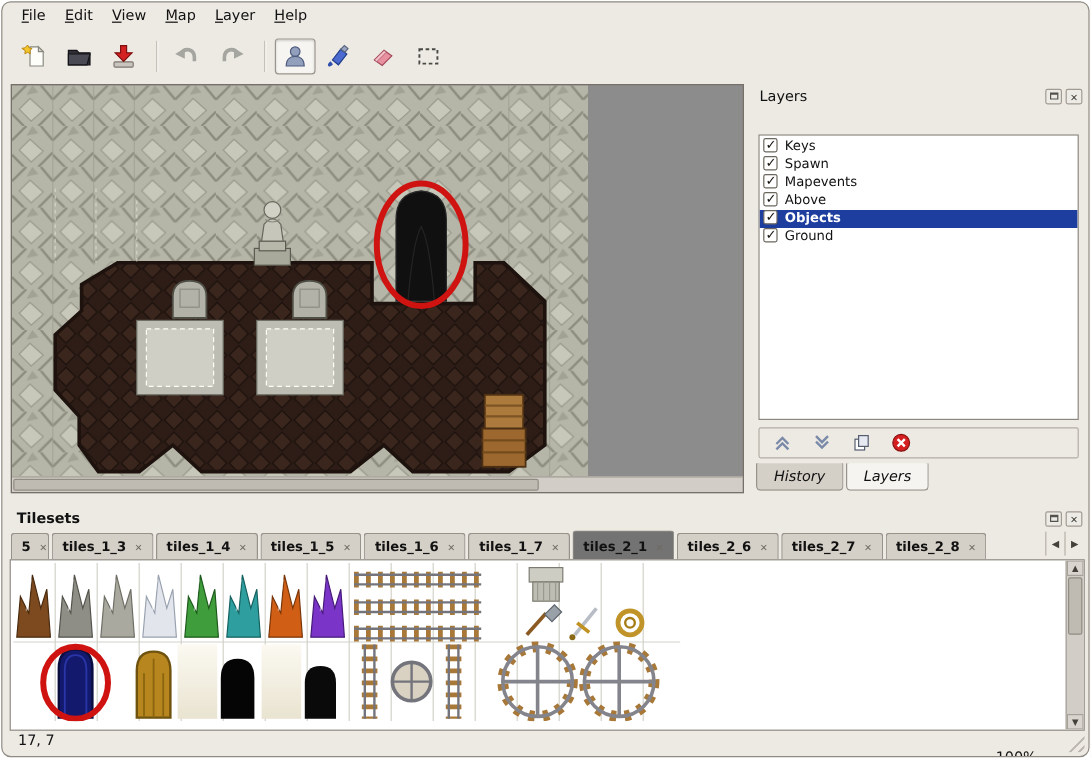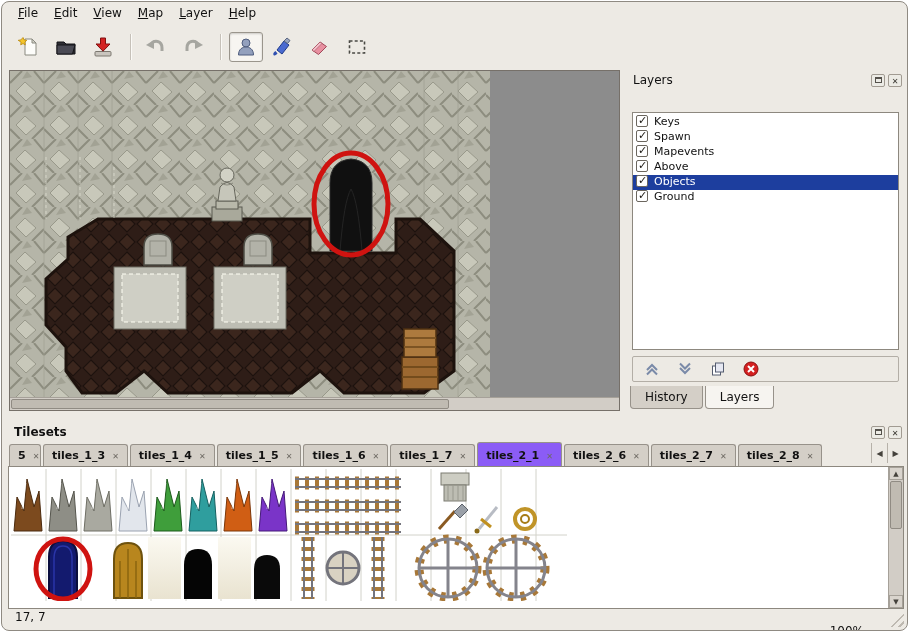--- a/index.html
+++ b/index.html
@@ -40,40 +40,40 @@
   .opacity-slider { flex:1; position:relative; height:14px; }
   .slider-fill { position:absolute; left:0; right:13px; top:3px; height:8px; background:#2746c8;
                  border:1px solid #17308f; border-radius:4px; }
   .slider-handle { position:absolute; right:0; top:1px; width:15px; height:12px; background:#d9d5ce;
                    border:1px solid #8d887f; border-radius:2px;
                    background-image:repeating-linear-gradient(90deg,#b3aea6 0 2px,transparent 2px 4px); }
 
   .layer-list { position:absolute; left:6px; right:6px; top:42px; height:238px; background:#fff;
                 border:1px solid #8d887f; padding-top:2px; overflow:hidden; }
   .layer-row { display:flex; align-items:flex-start; gap:6px; height:15px; padding:0 3px; font-size:11px; }
-  .layer-row.selected { background:#1d3e9e; color:#fff; }
+  .layer-row.selected { background:#1d3e9e; color:#fff;font-weight:bold; }
   .checkbox { position:relative; width:12px; height:12px; background:#fff; border:1px solid #6b665e;
               border-radius:2px; flex:none; }
   .checkbox.checked::after { content:"✓"; position:absolute; left:1px; top:-2px; font-size:11px;
                              font-weight:bold; color:#17140f; }
 
   .layer-actions { position:absolute; left:6px; right:6px; top:286px; height:26px; border:1px solid #b3aea6;
                    border-radius:2px; display:flex; align-items:center; gap:15px; padding:0 10px; }
   .panel-tabs { position:absolute; left:4px; top:316px; display:flex; }
   .panel-tab { padding:4px 14px; background:#d4cfc7; border:1px solid #97928a; border-top:none;
-               border-radius:0 0 4px 4px; margin-right:2px; }
+               border-radius:0 0 4px 4px; margin-right:2px;font-style:italic; }
   .panel-tab.active { background:#f6f4f0; }
 
   
   .tilesets-panel { position:absolute; left:5px; top:420px; width:898px; height:190px;font-weight:bold; }
   .ts-tabbar { position:absolute; left:0; right:0; top:18px; height:26px; display:flex; align-items:flex-end; padding:0 2px; }
   .ts-tab { display:flex; align-items:center; gap:7px; padding:4px 8px; font-size:11px; background:#d4cfc7;
             border:1px solid #97928a; border-bottom:none; border-radius:3px 3px 0 0; margin-right:2px;
             white-space:nowrap; }
-  .ts-tab.active { background:#8b5cf6; padding-top:6px; }
+  .ts-tab.active { background:#737373; padding-top:6px; }
   .ts-tab.partial { width:32px; overflow:hidden; }
   .tab-close::before { content:"✕"; font-size:8px; color:#6e6a63; line-height:1; }
   .tab-nav { display:flex; align-items:center; align-self:center; gap:0; }
   .tab-nav-btn { width:16px; height:20px; display:flex; align-items:center; justify-content:center;
                  font-size:8px; color:#44413b; border-left:1px solid #b6b1a9; }
 
   .ts-content { position:absolute; left:1px; right:1px; top:44px; bottom:3px; background:#fff;
                 border:1px solid #8d887f; overflow:hidden; }
   .tiles-art { position:absolute; left:2px; top:2px; }
   .vsb { position:absolute; top:0; right:0; bottom:0; width:15px; background:#d2cdc6; border-left:1px solid #a6a199; }

